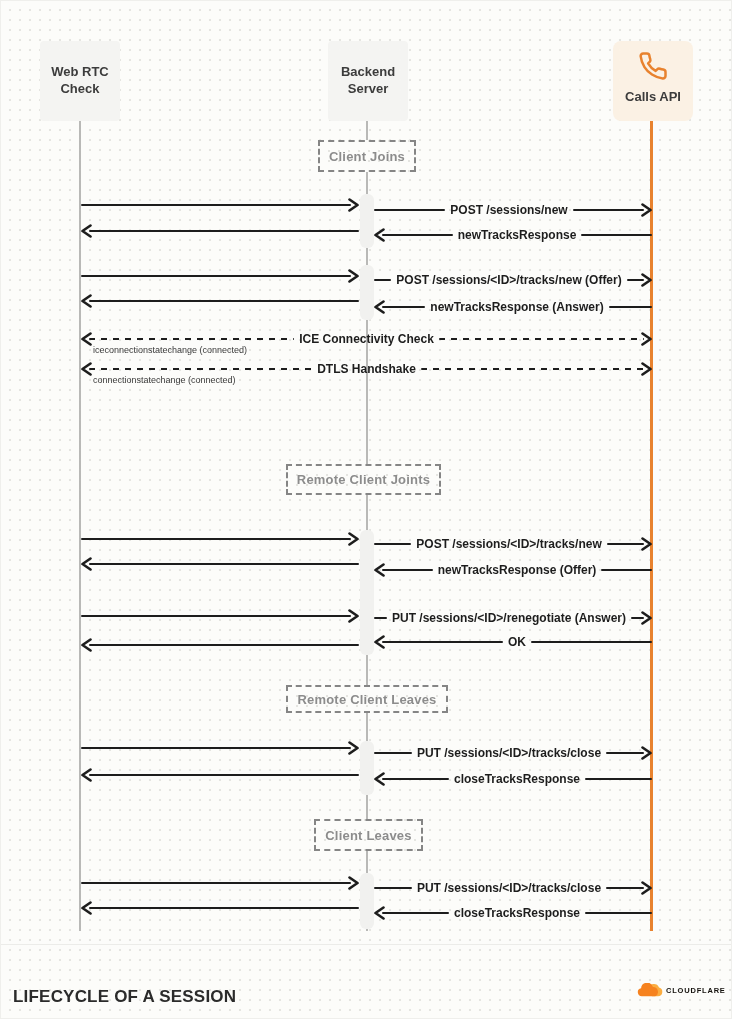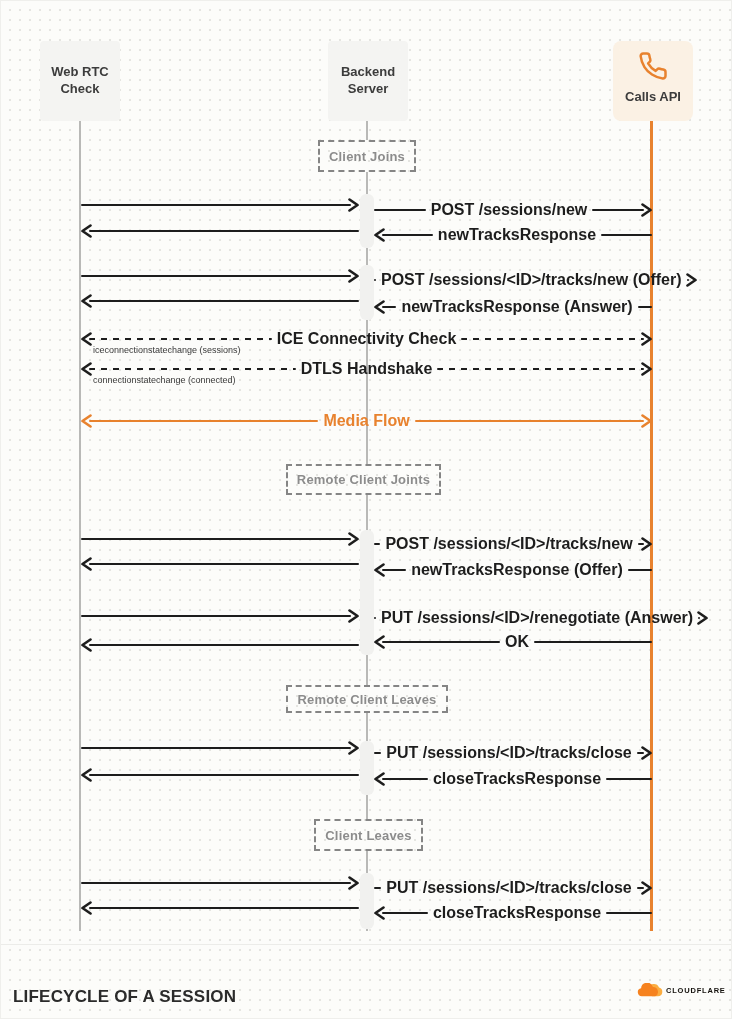--- a/index.html
+++ b/index.html
@@ -27,21 +27,21 @@
     background-color:#FCFCFA;
     background-image:radial-gradient(#E5E5E1 1.1px, transparent 1.1px);
     background-size:10px 10px;background-position:4px 4px;
     display:flex;align-items:center;justify-content:center;
     color:#8C8C8C;font-size:13px;font-weight:600;letter-spacing:.2px;white-space:nowrap;text-align:right;
   }
   .arrow{position:absolute;z-index:4;height:14px;display:flex;align-items:center;}
   .shaft{flex:1;height:2px;background:#1D1D1D;border-radius:1px;min-width:2px;}
   .shaft.dashed{background:repeating-linear-gradient(90deg,#1D1D1D 0 6px,transparent 6px 12px);}
   .shaft.orange{background:#E8822E;}
-  .mlabel{flex:none;margin:0 5px;font-size:16px;font-weight:bold;color:#1D1D1D;white-space:nowrap;}
+  .mlabel{flex:none;margin:0 5px;font-size:12px;font-weight:bold;color:#1D1D1D;white-space:nowrap;}
   .mlabel.orange{color:#E8822E;}
   .head{flex:none;}
   .head.r{margin-left:-3px;}
   .head.l{margin-right:-3px;}
   .note{position:absolute;z-index:4;font-size:9px;color:#3A3A3A;white-space:nowrap;}
   .divider{position:absolute;left:0;top:943px;width:732px;height:1px;background:#ECECE9;z-index:1;}
   .title{position:absolute;left:12px;top:986px;font-size:17px;font-weight:800;color:#2B2B2B;letter-spacing:.2px;z-index:5;}
   .brand{position:absolute;left:636px;top:982px;display:flex;align-items:center;gap:3px;z-index:5;}
   .brand-text{font-size:7.5px;font-weight:800;letter-spacing:.8px;color:#15120E;}
 </style>
@@ -150,46 +150,35 @@
     <svg class="head l" width="11" height="14" viewBox="0 0 11 14">
         <path d="M9.5 1.5 L1.5 7 L9.5 12.5" fill="none" stroke="#1D1D1D" stroke-width="2.6" stroke-linecap="round" stroke-linejoin="round"></path>
       </svg>
     <i class="shaft dashed"></i>
     <span class="mlabel">ICE Connectivity Check</span>
     <i class="shaft dashed"></i>
     <svg class="head r" width="11" height="14" viewBox="0 0 11 14">
         <path d="M1.5 1.5 L9.5 7 L1.5 12.5" fill="none" stroke="#1D1D1D" stroke-width="2.6" stroke-linecap="round" stroke-linejoin="round"></path>
       </svg>
   </div>
-  <div class="note" style="left:92px;top:344px">iceconnectionstatechange (sessions)</div>
+  <div class="note" style="left:92px;top:344px">iceconnectionstatechange (connected)</div>
 
   <div class="arrow" style="left:80px;top:361px;width:571px">
     <svg class="head l" width="11" height="14" viewBox="0 0 11 14">
         <path d="M9.5 1.5 L1.5 7 L9.5 12.5" fill="none" stroke="#1D1D1D" stroke-width="2.6" stroke-linecap="round" stroke-linejoin="round"></path>
       </svg>
     <i class="shaft dashed"></i>
     <span class="mlabel">DTLS Handshake</span>
     <i class="shaft dashed"></i>
     <svg class="head r" width="11" height="14" viewBox="0 0 11 14">
         <path d="M1.5 1.5 L9.5 7 L1.5 12.5" fill="none" stroke="#1D1D1D" stroke-width="2.6" stroke-linecap="round" stroke-linejoin="round"></path>
       </svg>
   </div>
   <div class="note" style="left:92px;top:374px">connectionstatechange (connected)</div>
 
-  <div class="arrow" style="left:80px;top:413px;width:571px">
-    <svg class="head l" width="11" height="14" viewBox="0 0 11 14">
-        <path d="M9.5 1.5 L1.5 7 L9.5 12.5" fill="none" stroke="#E8822E" stroke-width="2.6" stroke-linecap="round" stroke-linejoin="round"></path>
-      </svg>
-    <i class="shaft orange"></i>
-    <span class="mlabel orange">Media Flow</span>
-    <i class="shaft orange"></i>
-    <svg class="head r" width="11" height="14" viewBox="0 0 11 14">
-        <path d="M1.5 1.5 L9.5 7 L1.5 12.5" fill="none" stroke="#E8822E" stroke-width="2.6" stroke-linecap="round" stroke-linejoin="round"></path>
-      </svg>
-  </div>
 
   <div class="arrow" style="left:80px;top:531px;width:278px">
     <i class="shaft"></i>
     <svg class="head r" width="11" height="14" viewBox="0 0 11 14">
         <path d="M1.5 1.5 L9.5 7 L1.5 12.5" fill="none" stroke="#1D1D1D" stroke-width="2.6" stroke-linecap="round" stroke-linejoin="round"></path>
       </svg>
   </div>
   <div class="arrow" style="left:373px;top:536px;width:278px">
     <i class="shaft"></i>
     <span class="mlabel">POST /sessions/&lt;ID&gt;/tracks/new</span>

